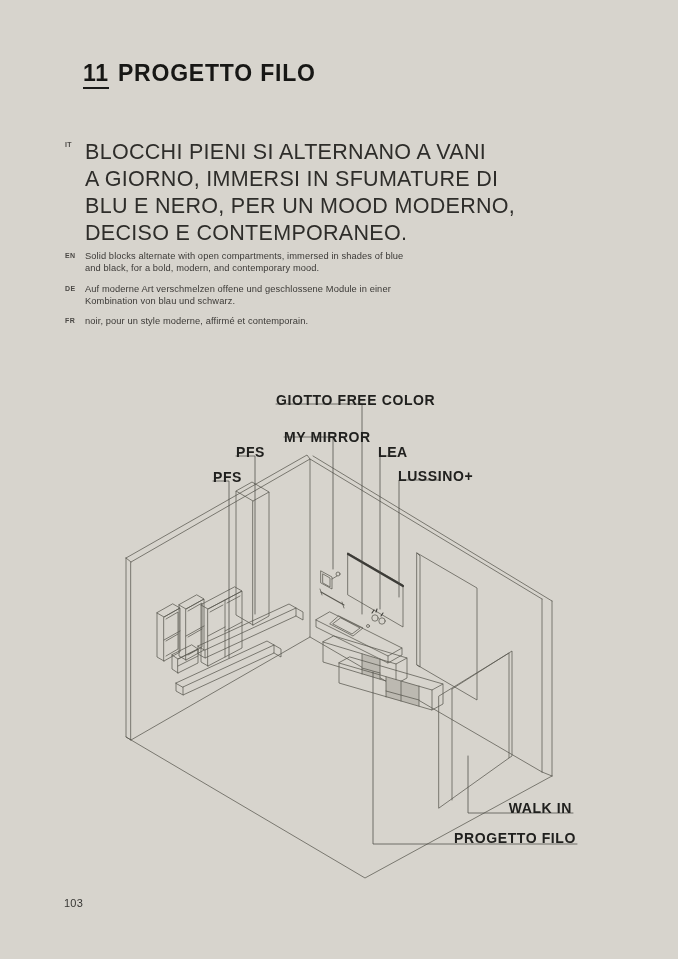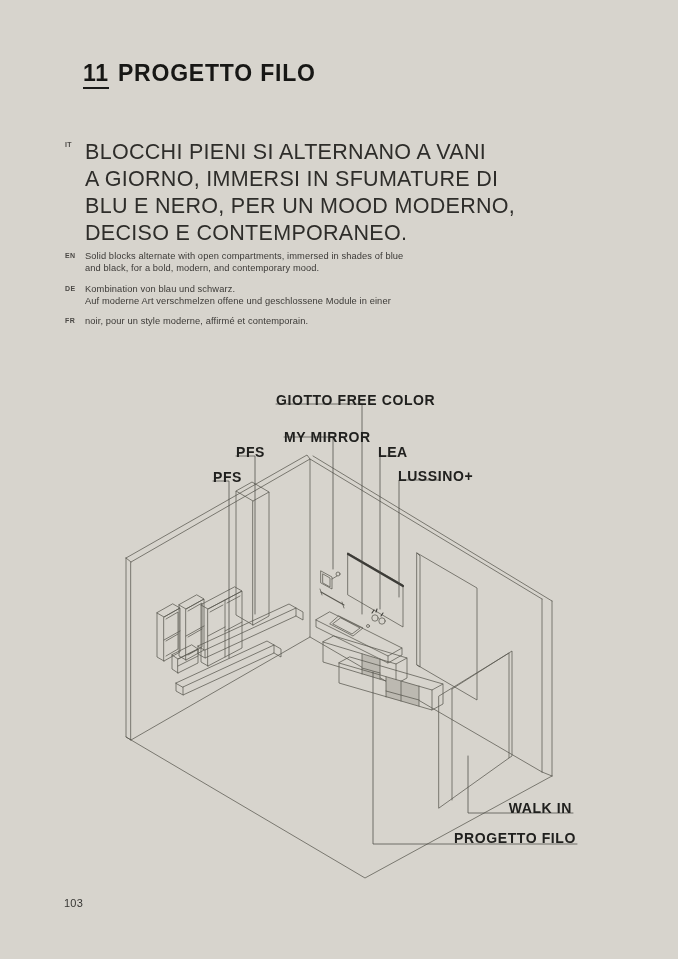--- a/index.html
+++ b/index.html
@@ -83,22 +83,22 @@
   </div>
 
   <div class="lang-tag tag-en">EN</div>
   <div class="trans trans-en">
     <div>Solid blocks alternate with open compartments, immersed in shades of blue</div>
     <div>and black, for a bold, modern, and contemporary mood.</div>
   </div>
 
   <div class="lang-tag tag-de">DE</div>
   <div class="trans trans-de">
+    <div>Auf moderne Art verschmelzen offene und geschlossene Module in einer</div>
     <div>Kombination von blau und schwarz.</div>
-    <div>Auf moderne Art verschmelzen offene und geschlossene Module in einer</div>
   </div>
 
   <div class="lang-tag tag-fr">FR</div>
   <div class="trans trans-fr">
     <div>noir, pour un style moderne, affirmé et contemporain.</div>
   </div>
 
   <svg viewBox="0 0 678 959" width="678" height="959">
     <g stroke="#5a5850" stroke-width="0.75" fill="none" stroke-linejoin="round" stroke-linecap="round">
 

